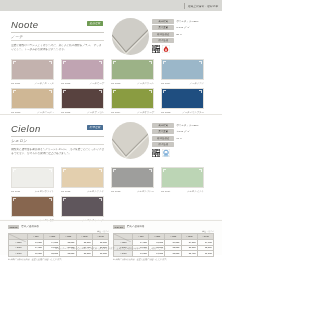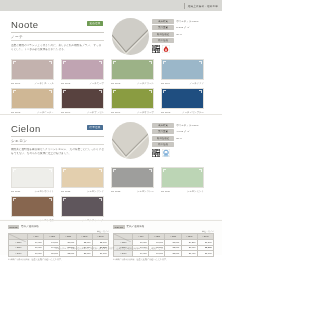--- a/index.html
+++ b/index.html
@@ -4,21 +4,21 @@
 <title>Noote / Cielon Catalog Page</title>
 <style>
   html,body{margin:0;padding:0;}
   body{
     width:222px;height:314px;overflow:hidden;
     background:#ffffff;
     font-family:"Liberation Sans","DejaVu Sans",sans-serif;
     color:#3a3a38;
     -webkit-font-smoothing:antialiased;
   }
-  .page{position:relative;width:222px;height:255px;background:#fdfdfc;}
+  .page{position:relative;width:222px;height:255px;background:#fdfdfc;font-style:italic;}
 
   
   .topbar{
     position:absolute;left:0;top:0;width:222px;height:11px;
     background:#d8d8d4;
   }
   .topbar-tab{
     position:absolute;right:4px;top:0px;height:11px;
     display:flex;align-items:center;gap:2px;
     font-size:2.6px;color:#55534f;letter-spacing:.15px;

